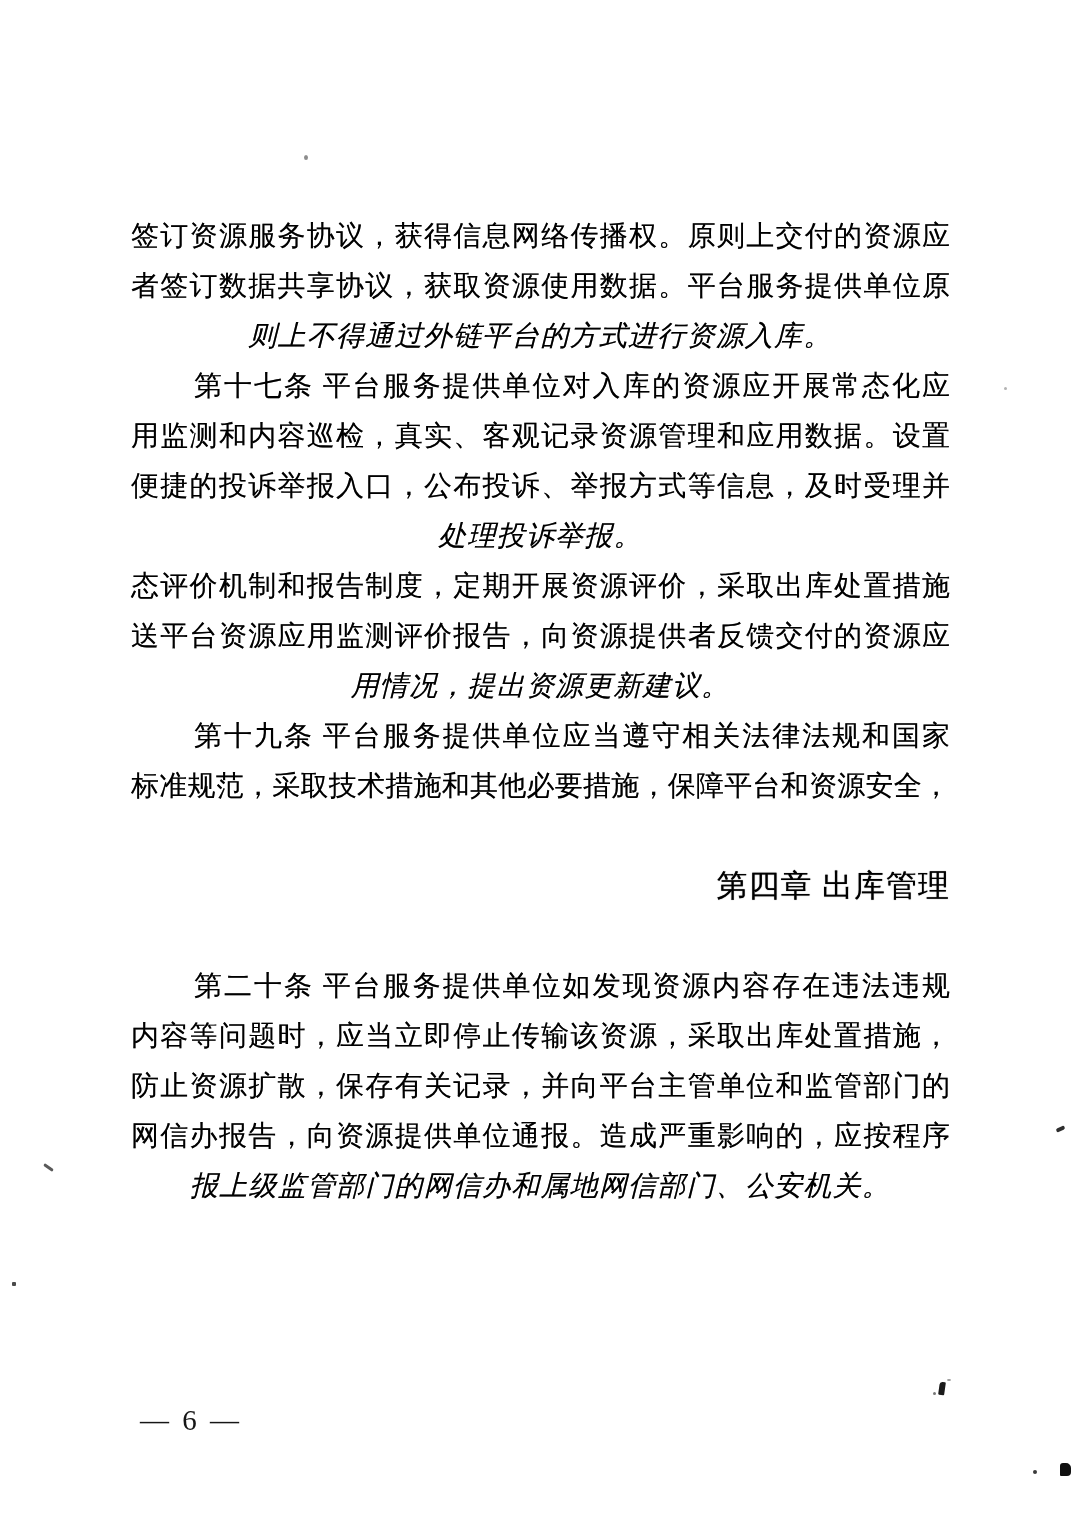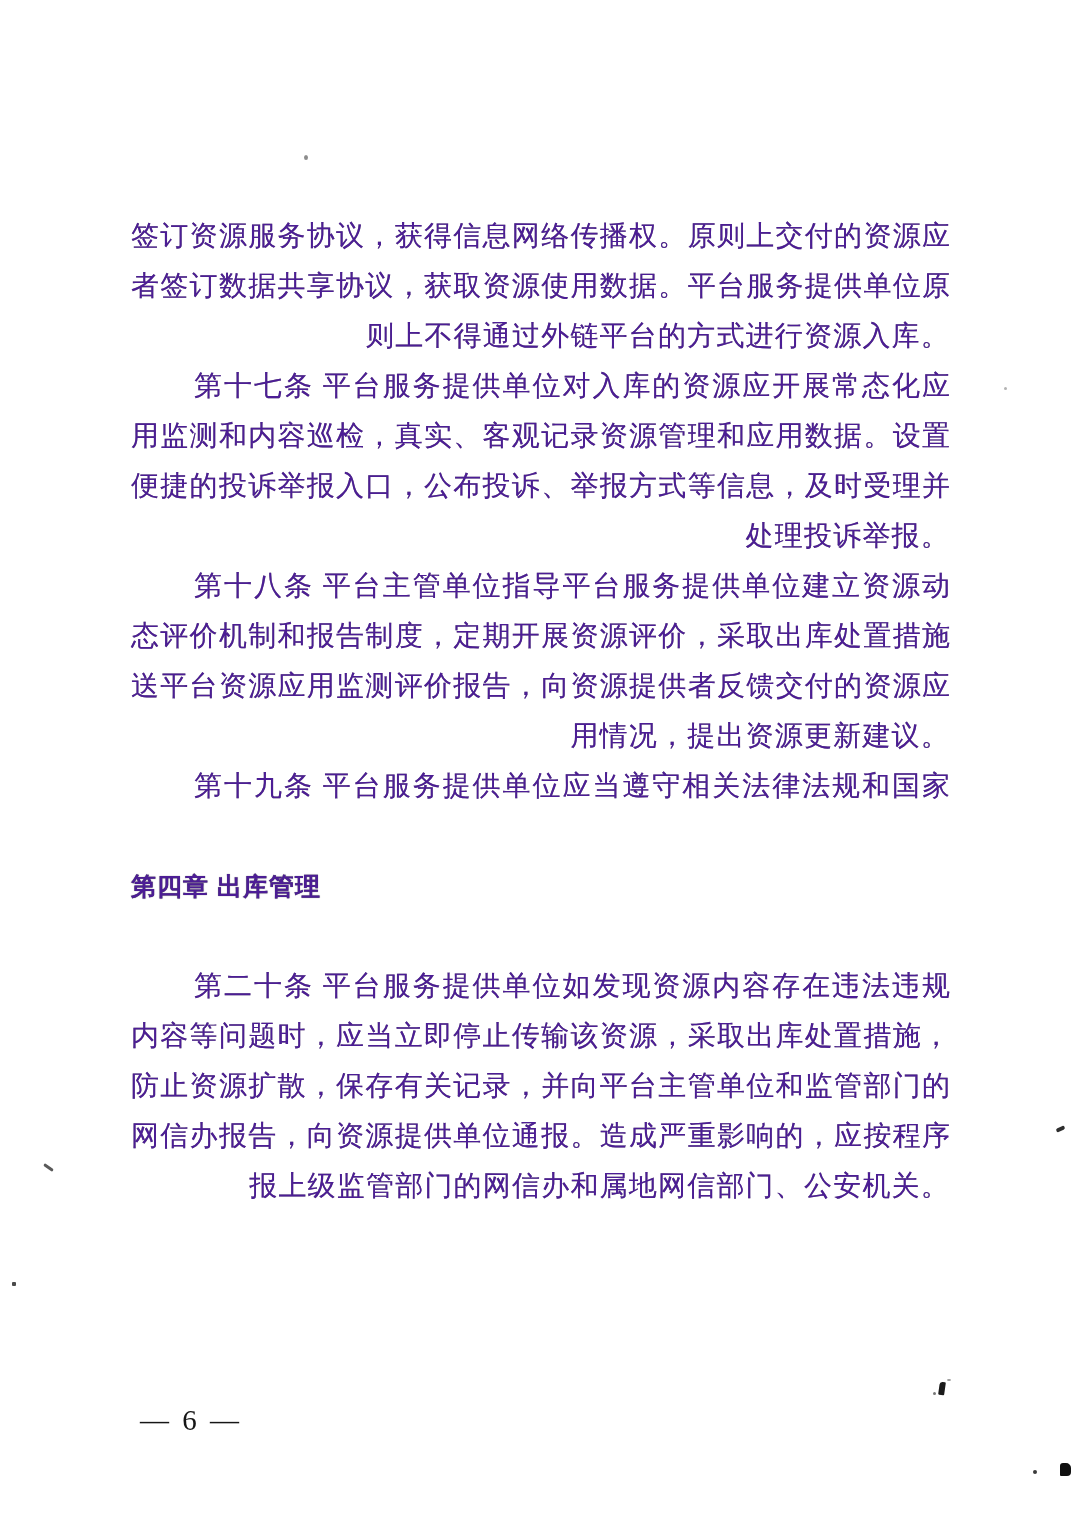--- a/index.html
+++ b/index.html
@@ -19,45 +19,46 @@
     position: absolute;
     left: 131px;
     top: 211px;
     width: 819px;
   }
 
   .line {
     height: 50px;
     line-height: 50px;
     font-size: 28px;
-    color: #4c1d95;
+    color: #000000;
     text-shadow: 0 0 0.6px rgba(20,20,20,0.55);
     overflow: visible;
   }
   .line.full {
     text-align: justify;
     text-align-last: justify;
     text-justify: inter-ideograph;
   }
   .line.first {
     padding-left: 63px;
     text-align: justify;
     text-align-last: justify;
     text-justify: inter-ideograph;
   }
   .line.end {
-    text-align: right;
+    text-align: center;
     letter-spacing: 1.2px;
+    font-style: italic;
   }
   .line.blank { }
   .line.heading {
-    text-align: left;
+    text-align: right;
     font-family: "Liberation Sans", "DejaVu Sans", sans-serif;
-    font-weight: 700;
-    font-size: 25px;
+    font-weight: 400;
+    font-size: 31px;
     letter-spacing: 1px;
     text-shadow: 0 0 0.8px rgba(10,10,10,0.8);
   }
 
   .page-number {
     position: absolute;
     left: 140px;
     top: 1396px;
     height: 48px;
     line-height: 48px;
@@ -76,25 +77,25 @@
 
 <div class="scan-page">
   <div class="text-block" id="text-block">
       <div class="line full">签订资源服务协议，获得信息网络传播权。原则上交付的资源应</div>
       <div class="line full">者签订数据共享协议，获取资源使用数据。平台服务提供单位原</div>
       <div class="line end">则上不得通过外链平台的方式进行资源入库。</div>
       <div class="line first">第十七条 平台服务提供单位对入库的资源应开展常态化应</div>
       <div class="line full">用监测和内容巡检，真实、客观记录资源管理和应用数据。设置</div>
       <div class="line full">便捷的投诉举报入口，公布投诉、举报方式等信息，及时受理并</div>
       <div class="line end">处理投诉举报。</div>
-      <div class="line first">第十八条 平台主管单位指导平台服务提供单位建立资源动</div>
       <div class="line full">态评价机制和报告制度，定期开展资源评价，采取出库处置措施</div>
       <div class="line full">送平台资源应用监测评价报告，向资源提供者反馈交付的资源应</div>
       <div class="line end">用情况，提出资源更新建议。</div>
       <div class="line first">第十九条 平台服务提供单位应当遵守相关法律法规和国家</div>
+      <div class="line full">标准规范，采取技术措施和其他必要措施，保障平台和资源安全，</div>
       <div class="line blank"></div>
       <div class="line heading">第四章 出库管理</div>
       <div class="line blank"></div>
       <div class="line first">第二十条 平台服务提供单位如发现资源内容存在违法违规</div>
       <div class="line full">内容等问题时，应当立即停止传输该资源，采取出库处置措施，</div>
       <div class="line full">防止资源扩散，保存有关记录，并向平台主管单位和监管部门的</div>
       <div class="line full">网信办报告，向资源提供单位通报。造成严重影响的，应按程序</div>
       <div class="line end">报上级监管部门的网信办和属地网信部门、公安机关。</div>
     </div>
   <div class="page-number">— 6 —</div>

